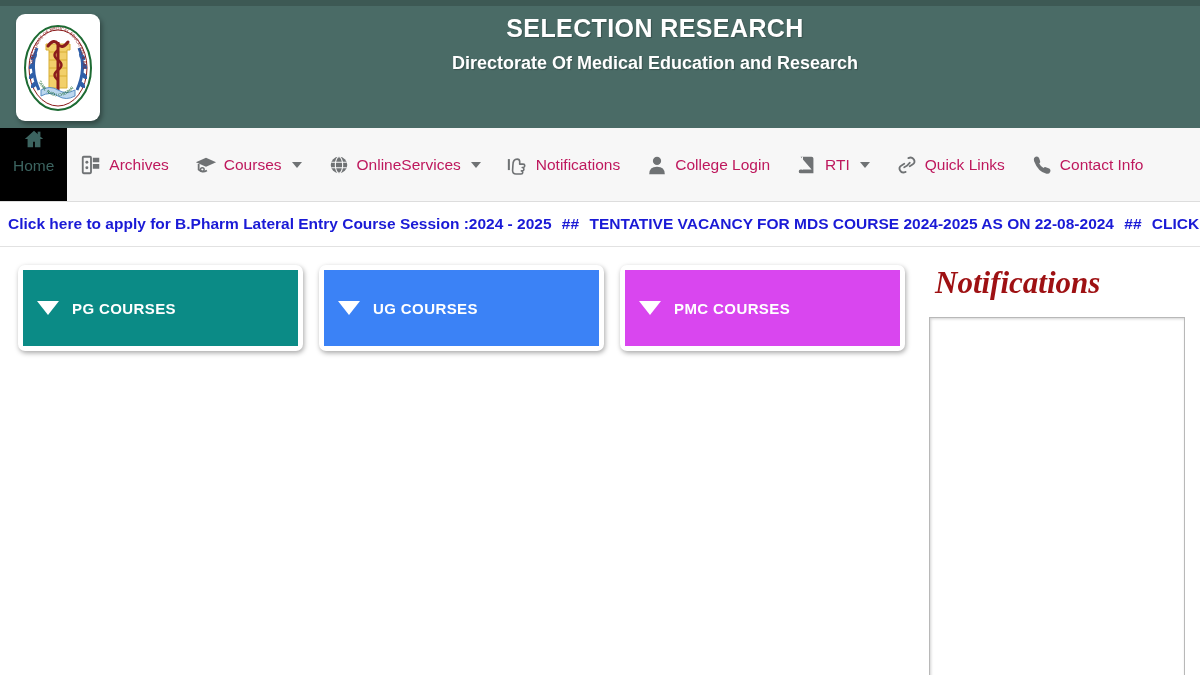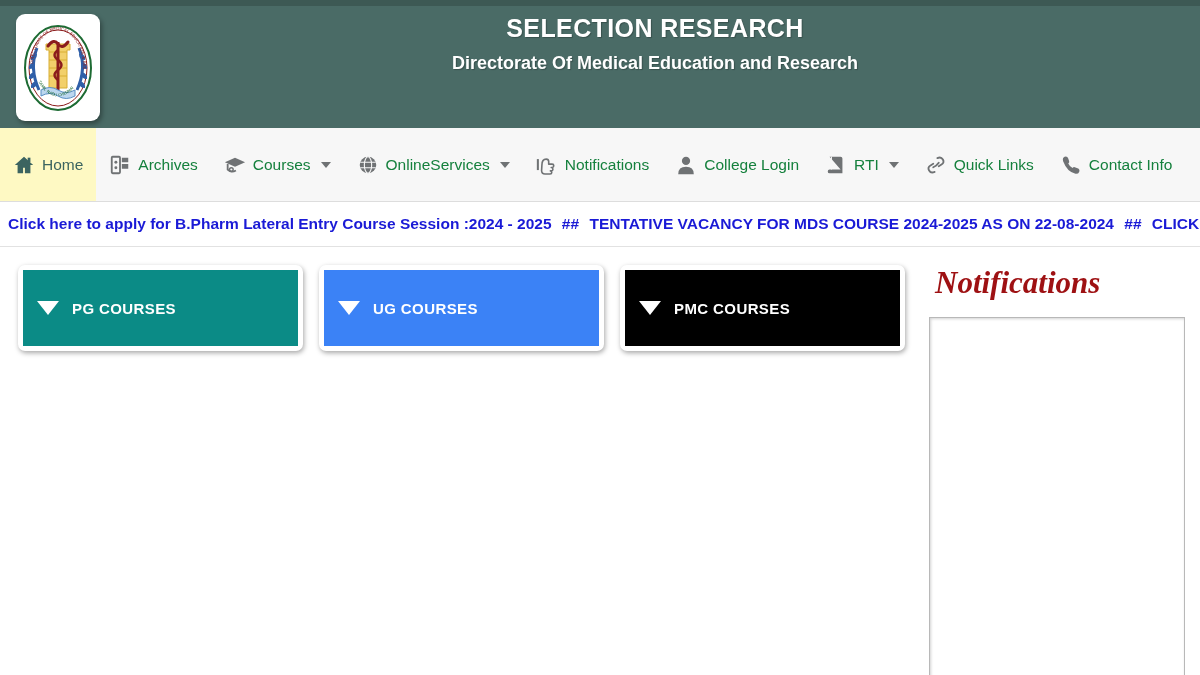--- a/index.html
+++ b/index.html
@@ -74,28 +74,29 @@
     border-bottom: 1px solid #dddddd;
     display: flex;
     align-items: stretch;
     box-sizing: border-box;
   }
   .nav-item {
     display: flex;
     align-items: center;
     gap: 7px;
     padding: 0 13px;
-    color: #15803d;
+    color: #be185d;
     font-size: 15.5px;
     cursor: pointer;
     white-space: nowrap;
   }
   .nav-item.active {
-    background: #fef9c3;
+    background: #000000;
     color: #3c6460;
+    flex-direction: column;
   }
   .nav-item .nico {
     display: inline-flex;
     align-items: center;
     justify-content: center;
     width: 22px;
     height: 22px;
   }
   .nav-item .caret {
     display: inline-block;
@@ -351,21 +352,21 @@
           <span>PG COURSES</span>
         </div>
       </div>
       <div class="course-card">
         <div class="course-inner" style="background: #3b82f6;">
           <span class="tri-down"></span>
           <span>UG COURSES</span>
         </div>
       </div>
       <div class="course-card">
-        <div class="course-inner" style="background: #000000;">
+        <div class="course-inner" style="background: #d946ef;">
           <span class="tri-down"></span>
           <span>PMC COURSES</span>
         </div>
       </div>
     </div>
 
   <div class="right-col">
     <div class="notif-title">Notifications</div>
     <div class="notif-box"></div>
   </div>

